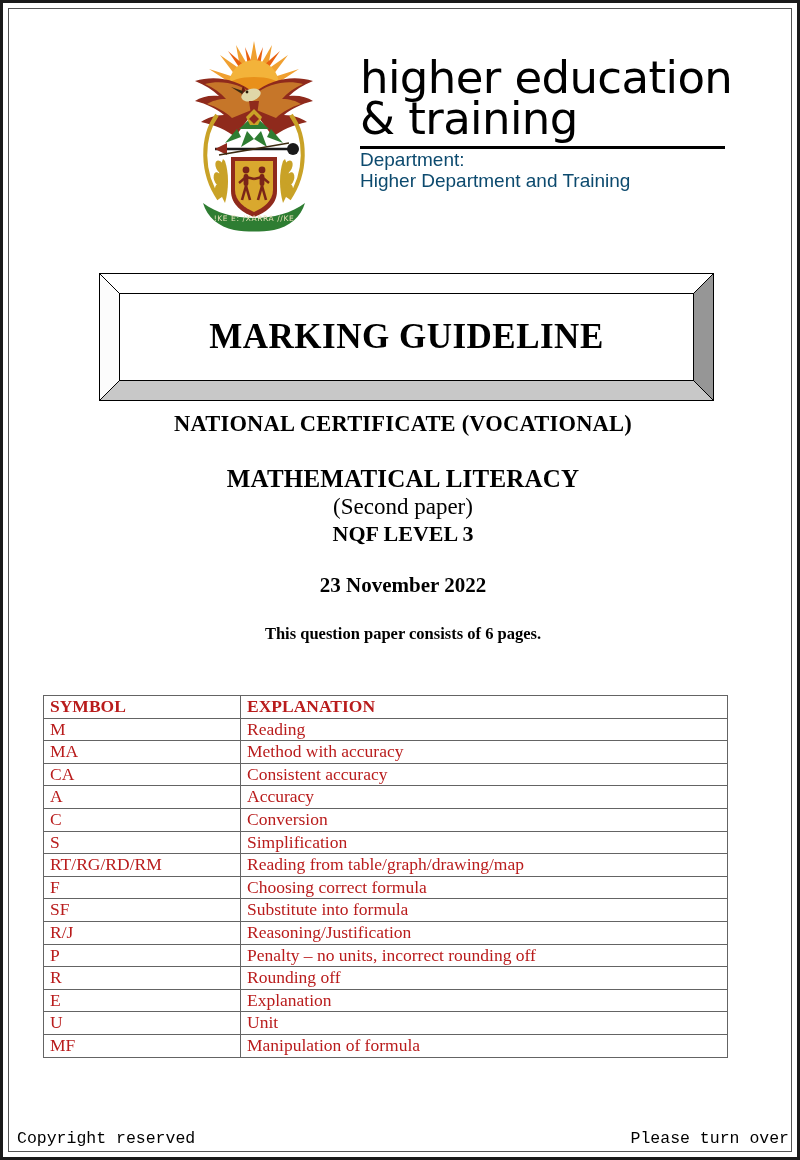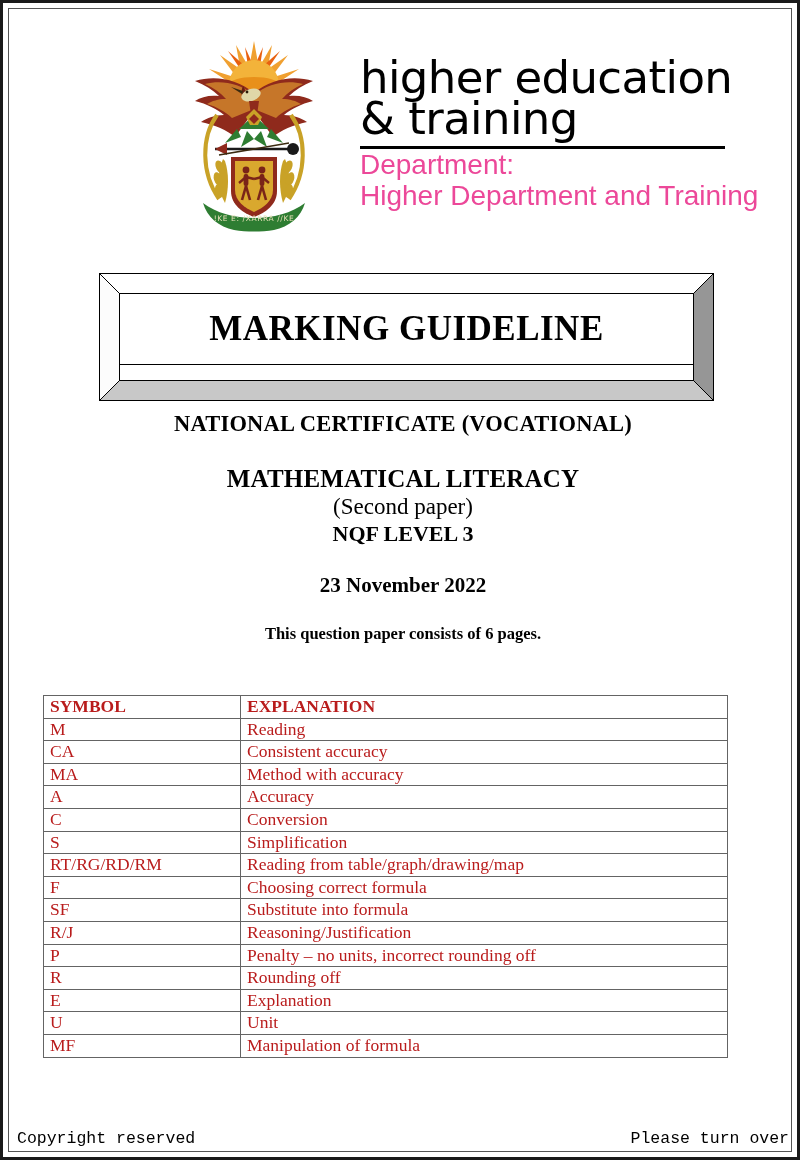--- a/index.html
+++ b/index.html
@@ -61,23 +61,23 @@
   }
   .he-line.second { margin-top: -2px; }
   #logo-rule {
     margin-top: 5px;
     width: 365px;
     height: 3px;
     background: #000;
   }
   .dept-line {
     font-family: "Liberation Sans", "DejaVu Sans", sans-serif;
-    font-size: 28px;
+    font-size: 19px;
     line-height: 1.12;
-    color: #ec4899;
+    color: #0c4a6e;
     white-space: nowrap;
   }
   .dept-line.bold { font-weight: bold; letter-spacing: -0.2px; }
 
   
   #mg-box {
     position: absolute;
     left: 96px; top: 270px;
     width: 615px;
     height: 128px;
@@ -100,21 +100,21 @@
     background: #969696;
     clip-path: polygon(615px 0, 615px 128px, 595px 108px, 595px 20px);
   }
   .face-b {
     background: #c8c8c8;
     clip-path: polygon(0 128px, 20px 108px, 595px 108px, 615px 128px);
   }
   #mg-inner {
     position: absolute;
     left: 20px; top: 20px;
-    width: 575px; height: 72px;
+    width: 575px; height: 88px;
     box-sizing: border-box;
     border: 1px solid #000;
     background: #ffffff;
     display: flex;
     align-items: center;
     justify-content: center;
   }
   #mg-label {
     font-size: 35px;
     font-weight: bold;
@@ -355,26 +355,26 @@
         <th>SYMBOL</th>
         <th>EXPLANATION</th>
       </tr>
     </thead>
     <tbody id="symbol-body">
         <tr>
           <td>M</td>
           <td>Reading</td>
         </tr>
         <tr>
+          <td>MA</td>
+          <td>Method with accuracy</td>
+        </tr>
+        <tr>
           <td>CA</td>
           <td>Consistent accuracy</td>
-        </tr>
-        <tr>
-          <td>MA</td>
-          <td>Method with accuracy</td>
         </tr>
         <tr>
           <td>A</td>
           <td>Accuracy</td>
         </tr>
         <tr>
           <td>C</td>
           <td>Conversion</td>
         </tr>
         <tr>

